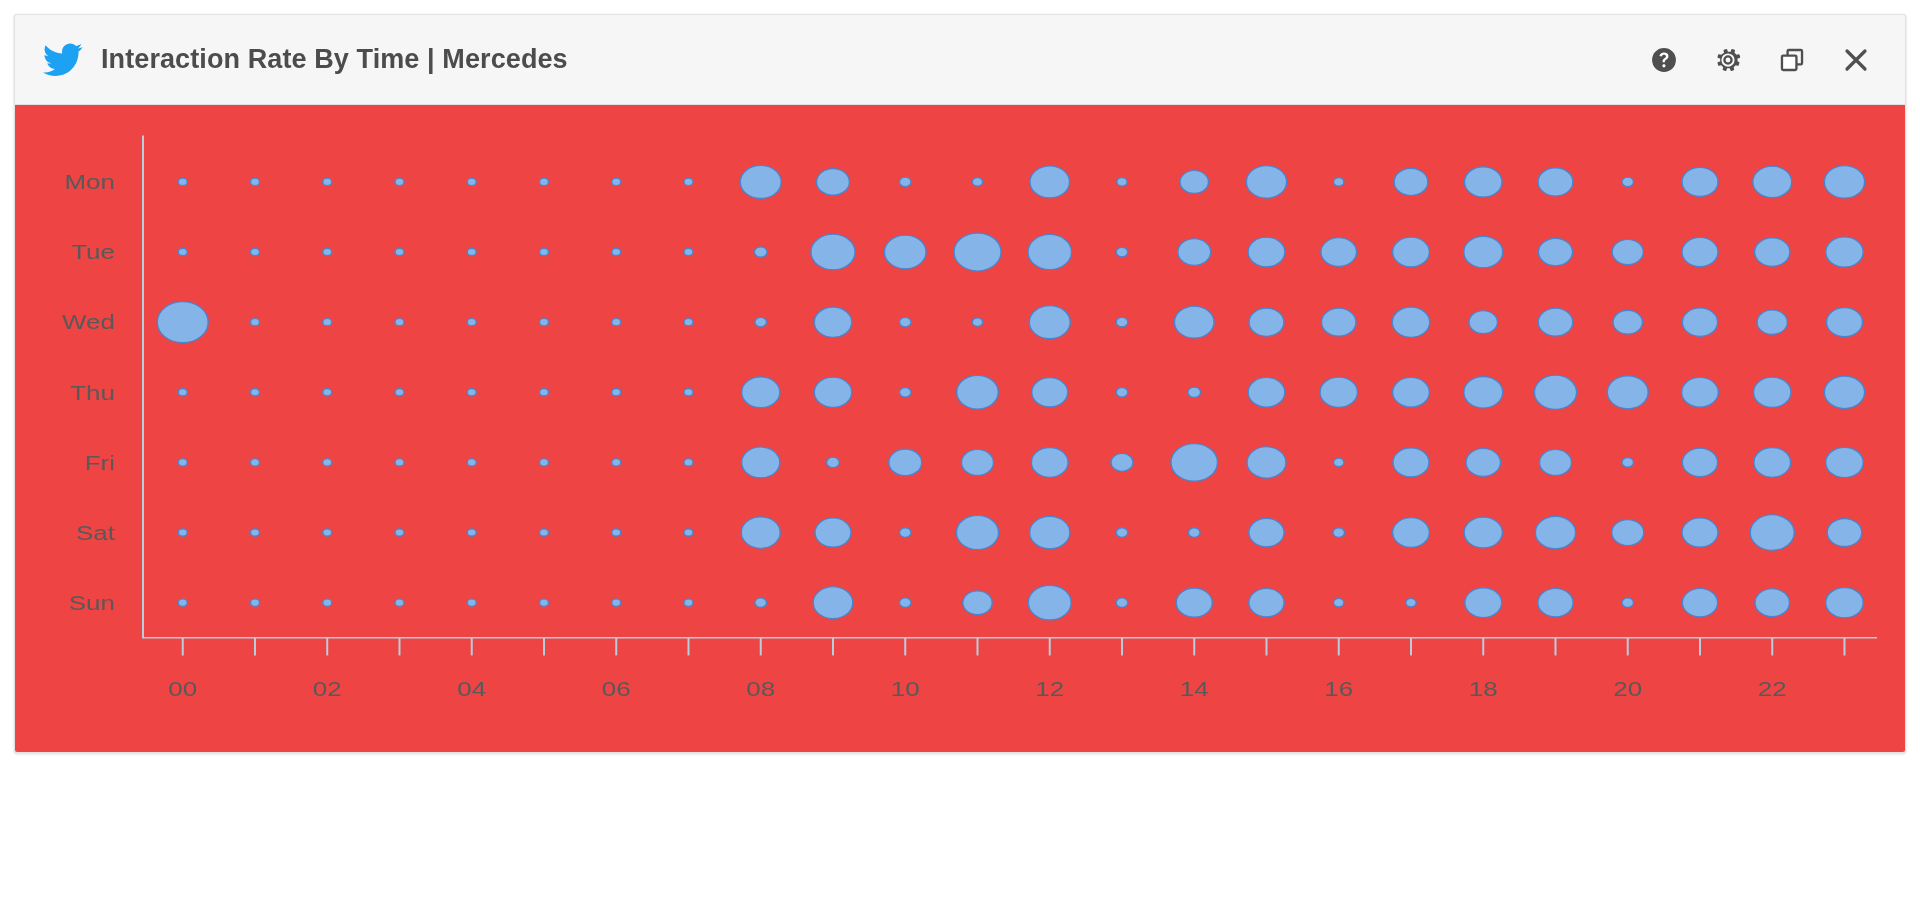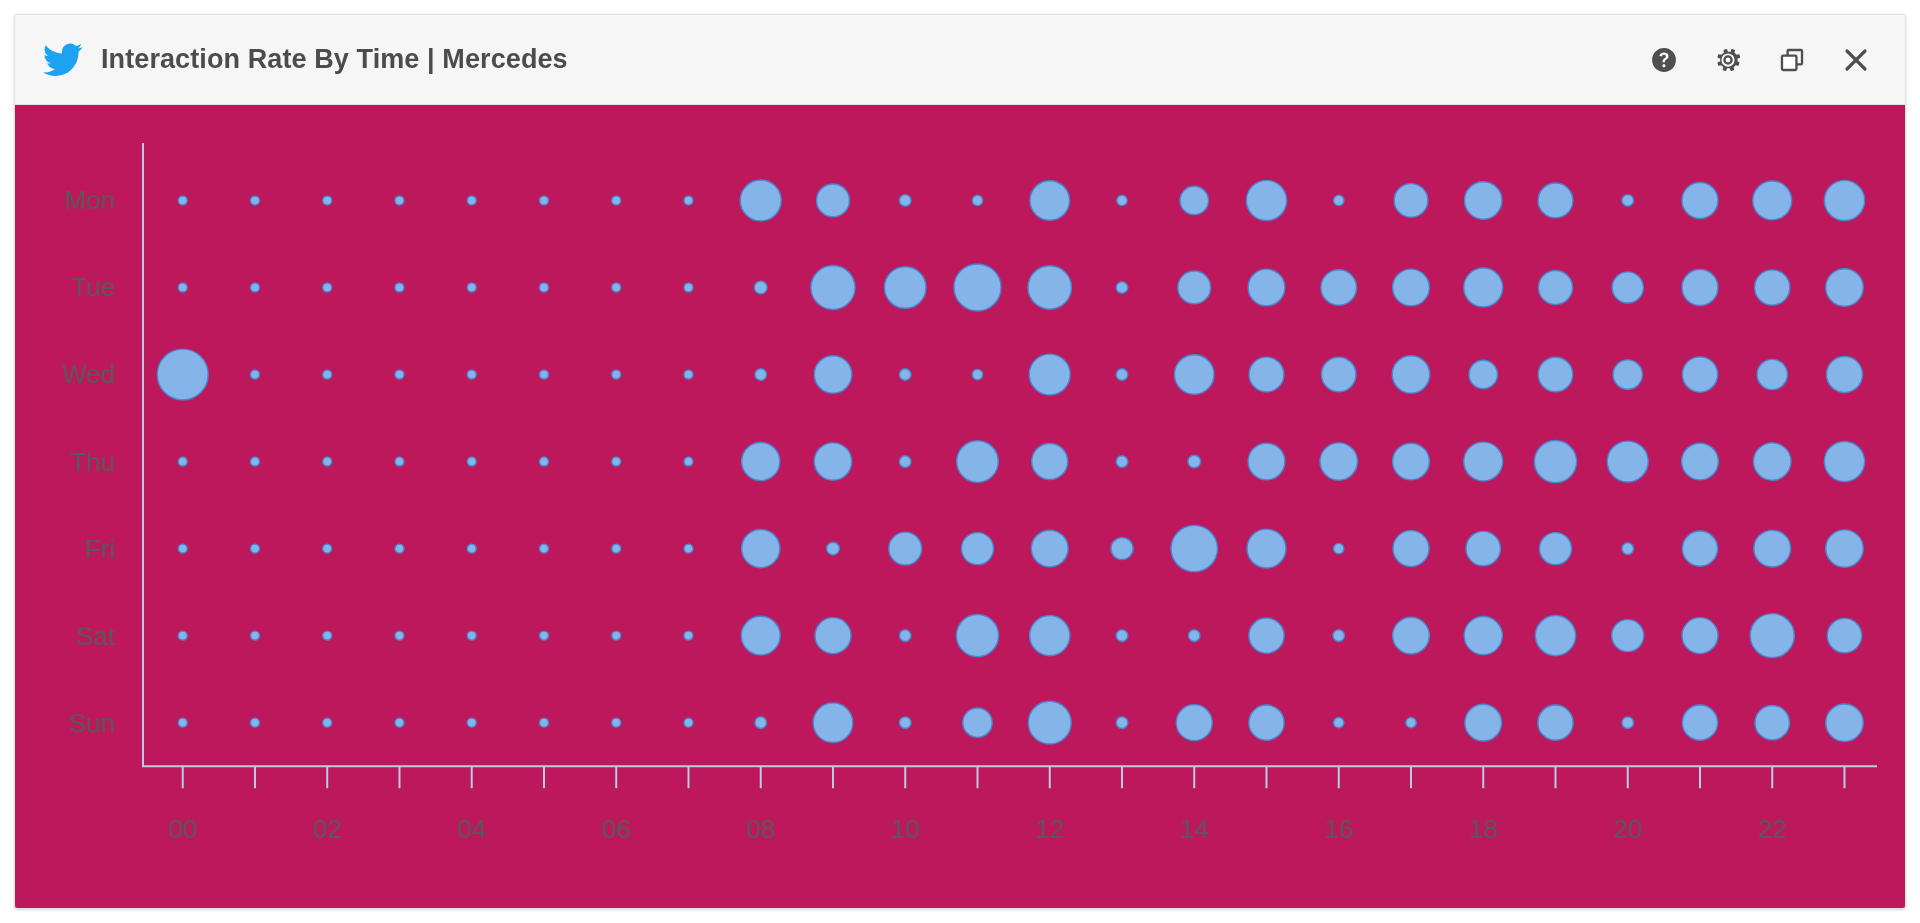--- a/index.html
+++ b/index.html
@@ -20,21 +20,21 @@
     height: 923px;
     background: #ffffff;
   }
 
   
   .panel {
     position: absolute;
     left: 14px;
     top: 14px;
     width: 1892px;
-    height: 895px;
+    height: 739px;
     background: #ffffff;
     border: 1px solid #e2e2e2;
     border-radius: 3px;
     box-shadow: 0 1px 3px rgba(0,0,0,0.14), 0 0 1px rgba(0,0,0,0.10);
     display: flex;
     flex-direction: column;
     overflow: hidden;
   }
 
   
@@ -89,21 +89,21 @@
     background: none;
     border: none;
     padding: 0;
   }
   .hdr-btn svg { display: block; }
 
   
   .panel-body {
     position: relative;
     flex: 1 1 auto;
-    background: #be185d;
+    background: #ef4444;
   }
   #chart-svg {
     position: absolute;
     left: 0;
     top: 0;
     width: 100%;
     height: 100%;
     display: block;
   }
 

